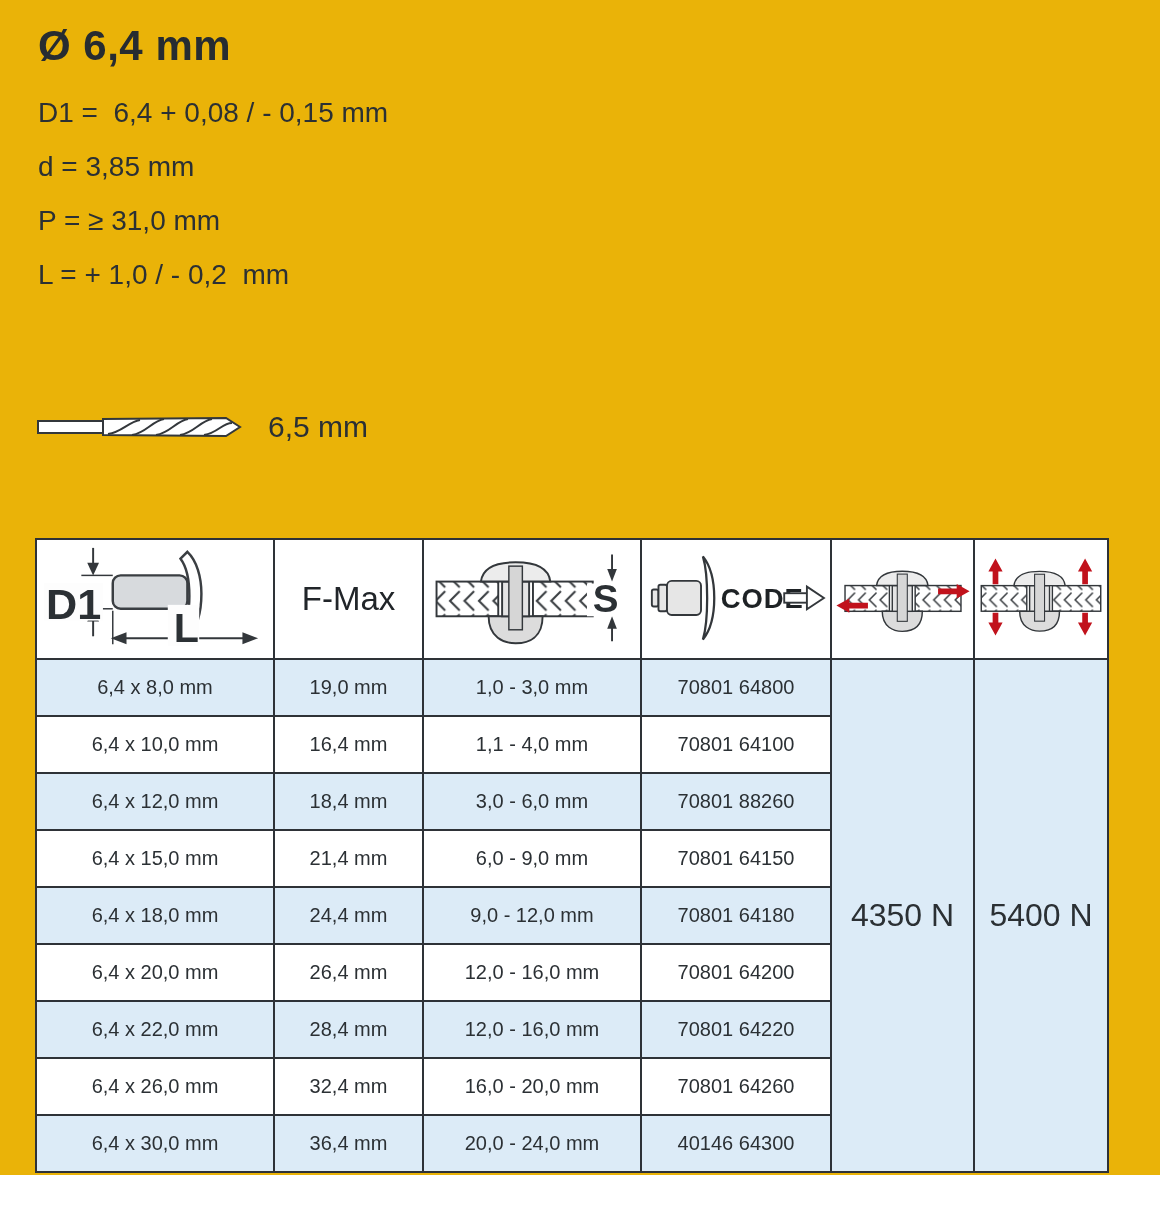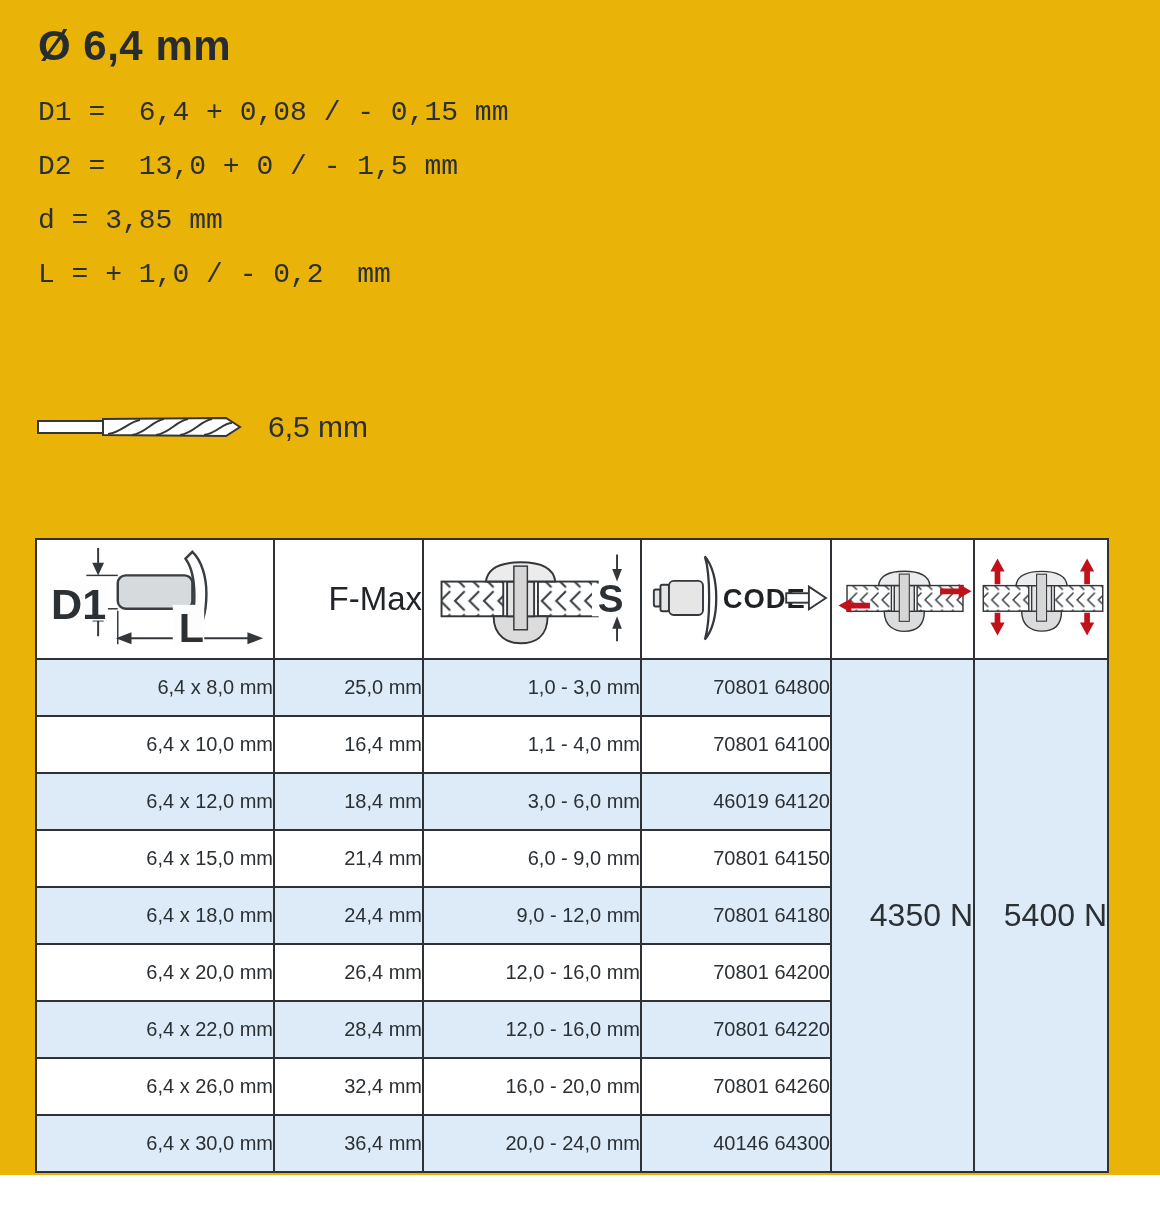--- a/index.html
+++ b/index.html
@@ -12,55 +12,55 @@
     overflow:hidden;
     padding-left:8px;
   }
   .page-title{
     position:absolute;left:38px;top:22px;margin:0;
     font-size:42px;font-weight:700;letter-spacing:.5px;color:#272c31;
   }
   .specs{position:absolute;left:38px;top:86px;}
   .spec{
     height:54px;line-height:54px;
-    font-size:28px;white-space:pre;color:#2b3034;font-family:Liberation Mono, monospace;
+    font-size:28px;white-space:pre;color:#2b3034;
   }
   .drill-row{
     position:absolute;left:36px;top:410px;
     display:flex;align-items:center;gap:22px;
   }
   .drill-label{font-size:30px;color:#2b3034;text-align:right;}
 
   table.spec-table{
     position:absolute;left:35px;top:538px;
     width:1072px;border-collapse:collapse;table-layout:fixed;
   }
   .spec-table th,.spec-table td{
     border:2px solid #2e3237;
-    text-align:right;vertical-align:middle;
+    text-align:center;vertical-align:middle;
     padding:0;overflow:hidden;
   }
   .spec-table thead th{height:118px;background:#fff;}
   .spec-table tbody td{height:55px;font-size:20px;color:#2b3034;background:#fff;}
   .spec-table tbody tr.alt td{background:#dcebf7;}
   .spec-table td.strength{background:#dcebf7;font-size:32px;}
   .fmax-head{font-size:33px;font-weight:400;color:#212529;}
   svg text{font-family:"Liberation Sans",sans-serif;}
 </style>
 </head>
 <body>
 
 <div class="page">
 
   <h1 class="page-title">Ø 6,4 mm</h1>
 
   <div class="specs">
     <div class="spec">D1 =  6,4 + 0,08 / - 0,15 mm</div>
-    <div class="spec">D2 =  13,0 + 0 / - 1,5 mm</div>
     <div class="spec">d = 3,85 mm</div>
+    <div class="spec">P = ≥ 31,0 mm</div>
     <div class="spec">L = + 1,0 / - 0,2  mm</div>
   </div>
 
   <div class="drill-row">
     <svg width="210" height="32" viewBox="0 0 210 32">
       <rect x="2" y="10" width="65" height="12" fill="#fff" stroke="#33373b" stroke-width="2"></rect>
       <path d="M67,8 L190,7 L204,16 L190,25 L67,24 Z" fill="#fff" stroke="#33373b" stroke-width="2"></path>
       <path d="M72,23 C86,21 92,11 104,9" fill="none" stroke="#33373b" stroke-width="2"></path>
       <path d="M96,24 C110,22 116,10 128,8" fill="none" stroke="#33373b" stroke-width="2"></path>
       <path d="M120,24 C134,22 140,10 152,8" fill="none" stroke="#33373b" stroke-width="2"></path>
@@ -170,37 +170,37 @@
             <polygon points="152,2 142,20 148,20 148,38 156,38 156,20 162,20" fill="#c1121c"></polygon>
             <polygon points="26,110 16,92 22,92 22,78 30,78 30,92 36,92" fill="#c1121c"></polygon>
             <polygon points="152,110 142,92 148,92 148,78 156,78 156,92 162,92" fill="#c1121c"></polygon>
           </svg>
         </th>
       </tr>
     </thead>
     <tbody>
       <tr class="alt">
         <td>6,4 x 8,0 mm</td>
-        <td>25,0 mm</td>
+        <td>19,0 mm</td>
         <td>1,0 - 3,0 mm</td>
         <td>70801 64800</td>
         <td class="strength" rowspan="9">4350 N</td>
         <td class="strength" rowspan="9">5400 N</td>
       </tr>
       <tr>
         <td>6,4 x 10,0 mm</td>
         <td>16,4 mm</td>
         <td>1,1 - 4,0 mm</td>
         <td>70801 64100</td>
       </tr>
       <tr class="alt">
         <td>6,4 x 12,0 mm</td>
         <td>18,4 mm</td>
         <td>3,0 - 6,0 mm</td>
-        <td>46019 64120</td>
+        <td>70801 88260</td>
       </tr>
       <tr>
         <td>6,4 x 15,0 mm</td>
         <td>21,4 mm</td>
         <td>6,0 - 9,0 mm</td>
         <td>70801 64150</td>
       </tr>
       <tr class="alt">
         <td>6,4 x 18,0 mm</td>
         <td>24,4 mm</td>

